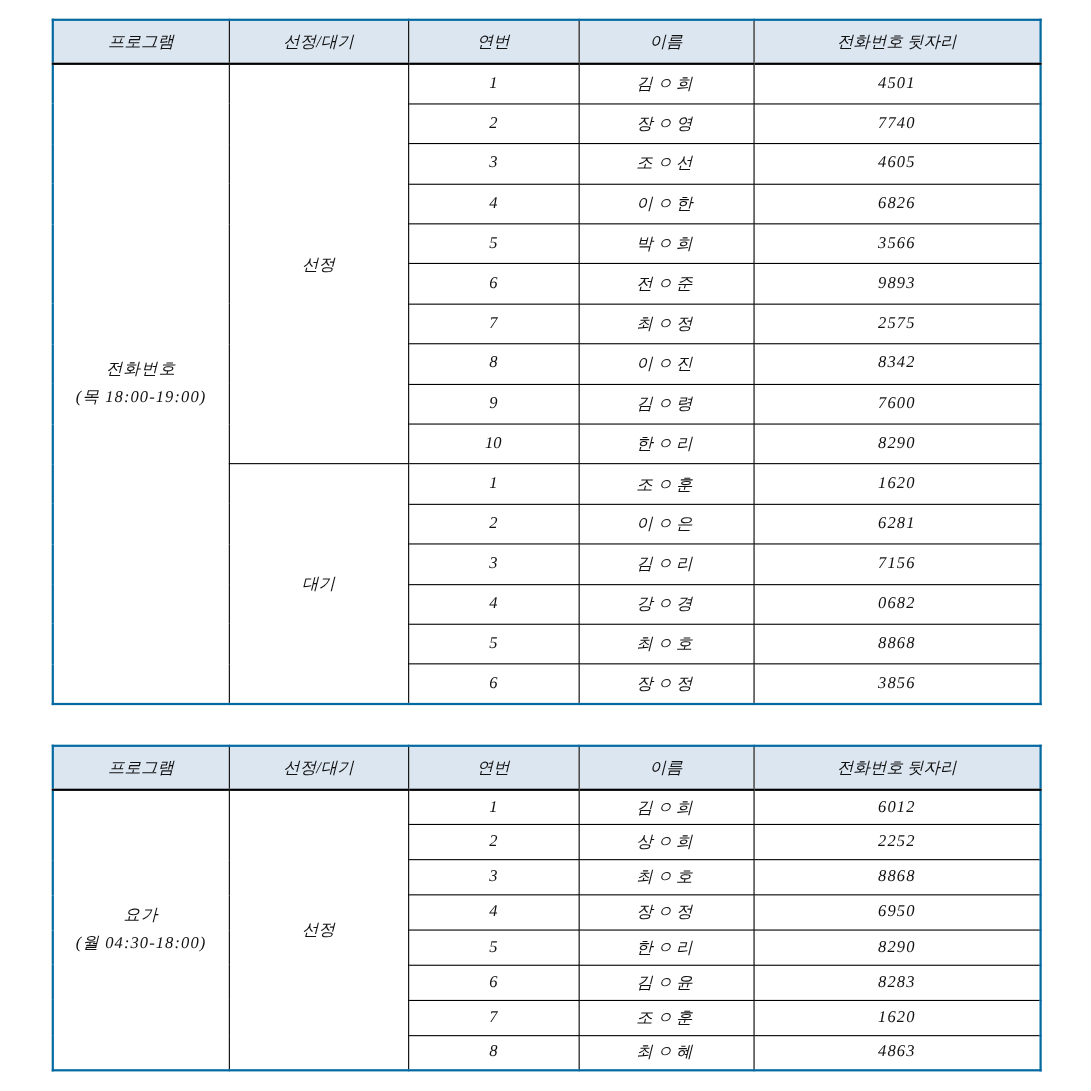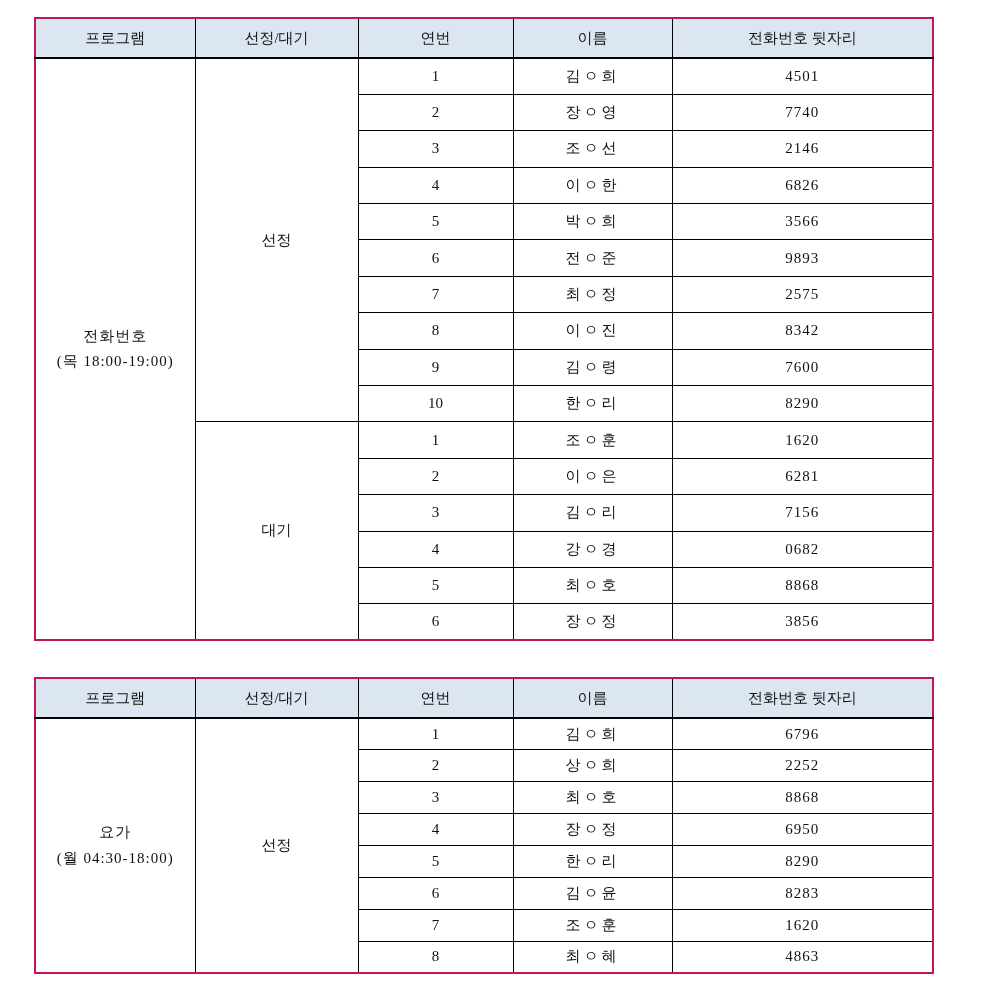--- a/index.html
+++ b/index.html
@@ -9,24 +9,25 @@
     font-family: "Liberation Serif", "DejaVu Serif", serif;
   }
   .page {
     position: relative;
     width: 992px; height: 992px;
     background: #ffffff;
     color: #111111;
   }
   table.roster {
     position: absolute;
-    left: 34px;
+    left: 47px;
     border-collapse: collapse;
     table-layout: fixed;
-    border: 2px solid #be185d;
+    border: 2px solid #0369a1;
+    font-style: italic;
   }
   #table1 { top: 17px; }
   #table2 { top: 677px; }
   th, td {
     border: 1px solid #000000;
     text-align: center;
     vertical-align: middle;
     font-size: 15px;
     font-weight: normal;
     padding: 0;
@@ -76,21 +77,21 @@
           <td class="phone-cell">4501</td>
         </tr>
         <tr>
           <td class="seq-cell">2</td>
           <td class="name-cell">장ㅇ영</td>
           <td class="phone-cell">7740</td>
         </tr>
         <tr>
           <td class="seq-cell">3</td>
           <td class="name-cell">조ㅇ선</td>
-          <td class="phone-cell">2146</td>
+          <td class="phone-cell">4605</td>
         </tr>
         <tr>
           <td class="seq-cell">4</td>
           <td class="name-cell">이ㅇ한</td>
           <td class="phone-cell">6826</td>
         </tr>
         <tr>
           <td class="seq-cell">5</td>
           <td class="name-cell">박ㅇ희</td>
           <td class="phone-cell">3566</td>
@@ -172,21 +173,21 @@
       </thead>
       <tbody>
         <tr>
           <td rowspan="8" class="program-cell">
             <div>요가</div>
             <div>(월 04:30-18:00)</div>
           </td>
           <td rowspan="8" class="status-cell">선정</td>
           <td class="seq-cell">1</td>
           <td class="name-cell">김ㅇ희</td>
-          <td class="phone-cell">6796</td>
+          <td class="phone-cell">6012</td>
         </tr>
         <tr>
           <td class="seq-cell">2</td>
           <td class="name-cell">상ㅇ희</td>
           <td class="phone-cell">2252</td>
         </tr>
         <tr>
           <td class="seq-cell">3</td>
           <td class="name-cell">최ㅇ호</td>
           <td class="phone-cell">8868</td>

